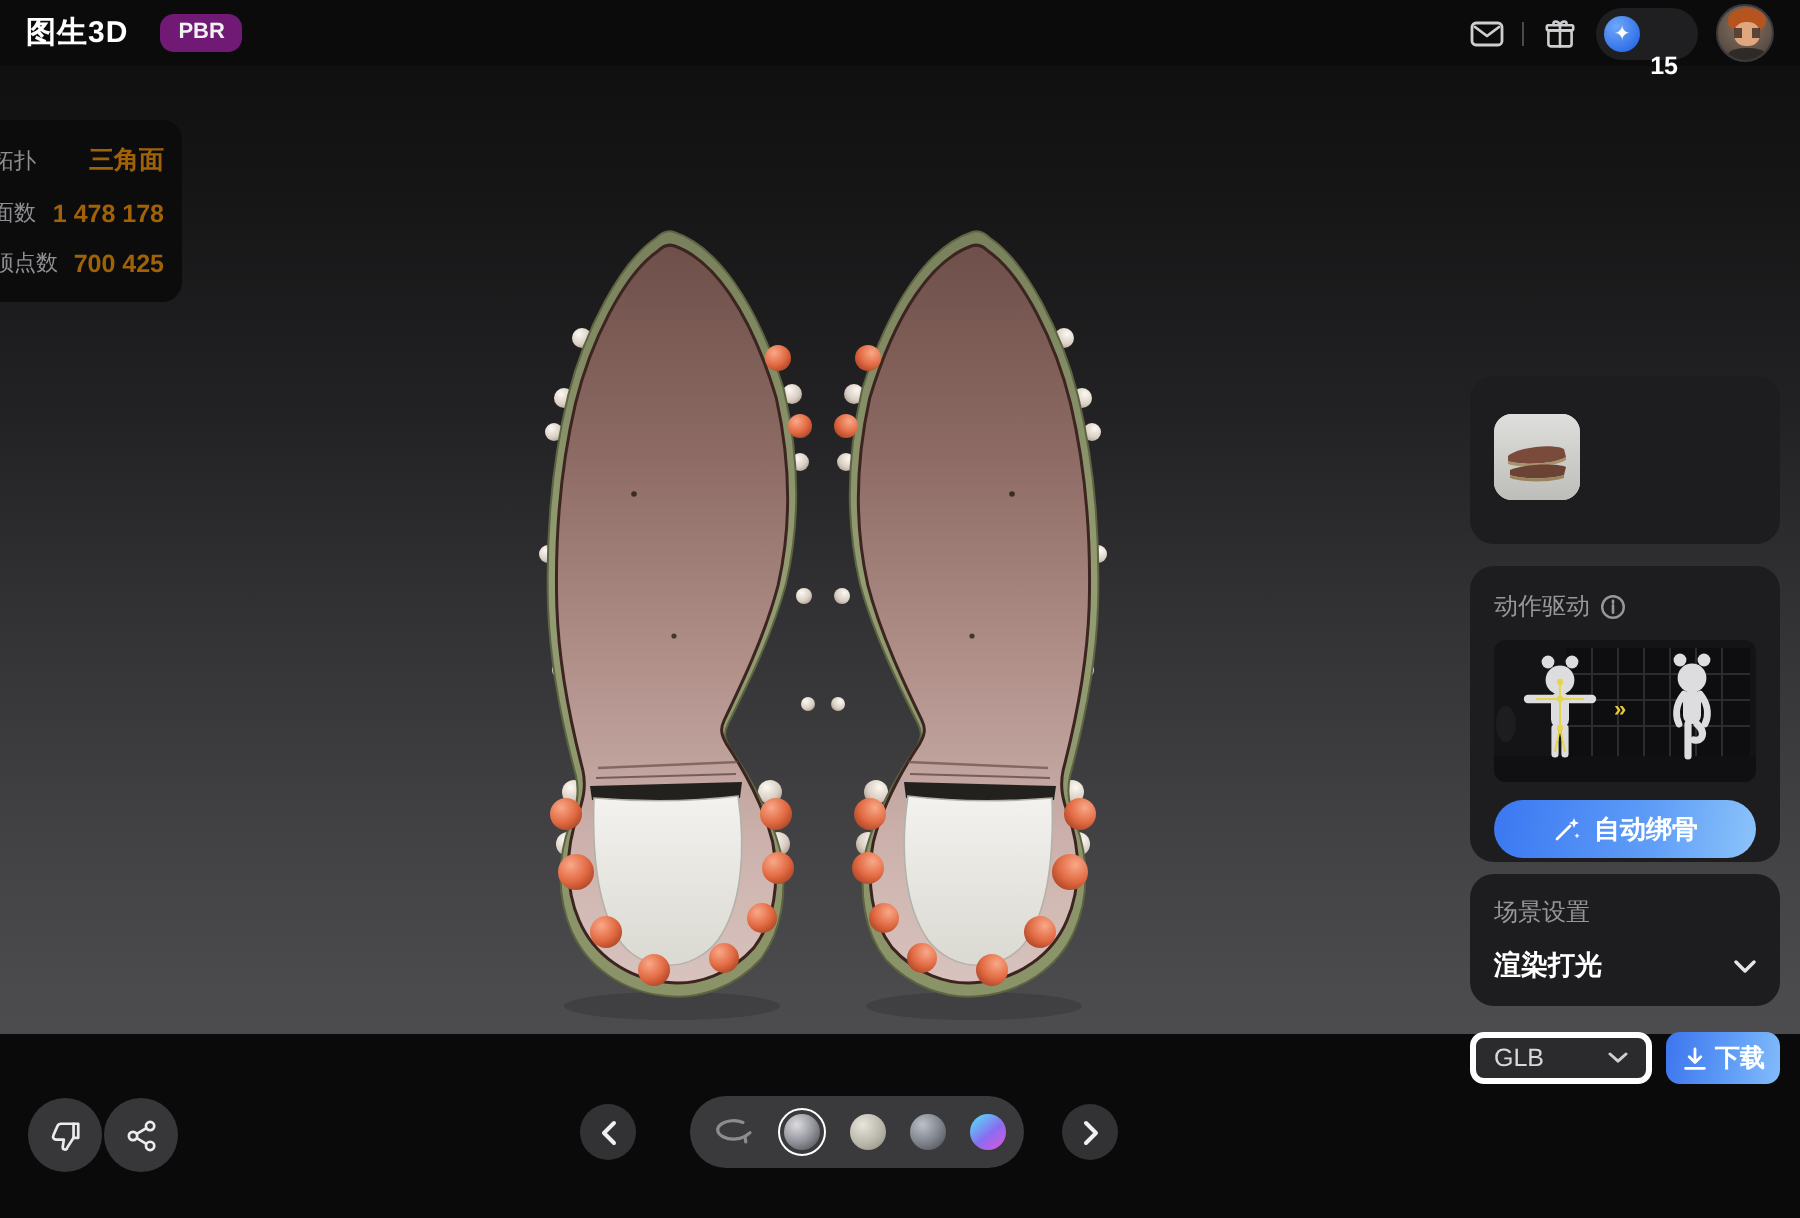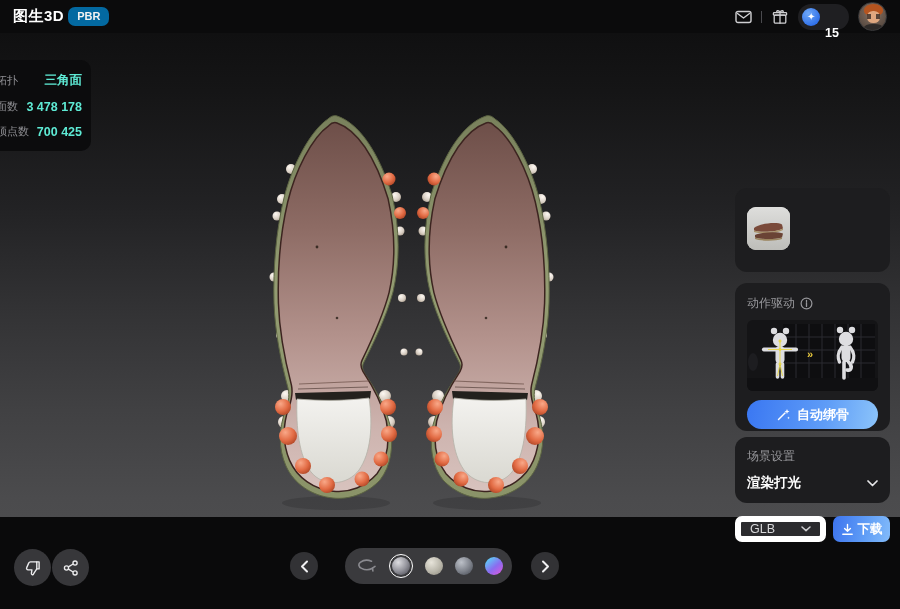--- a/index.html
+++ b/index.html
@@ -4,21 +4,21 @@
 <style>
   * { margin:0; padding:0; box-sizing:border-box; }
   html,body { width:900px; height:609px; overflow:hidden; background:#0a0a0b;
     font-family:"Liberation Sans", sans-serif; }
   .stage { position:relative; width:900px; height:517px; }
 
   
   .header { position:absolute; top:0; left:0; right:0; height:33px; background:#0b0b0c;
     display:flex; align-items:center; padding:0 13px; z-index:40; }
   .app-title { color:#ffffff; font-size:15px; font-weight:bold; letter-spacing:.5px; }
-  .pbr-badge { margin-left:4px; background:#0369a1; color:#f2f2f2; font-size:11px;
+  .pbr-badge { margin-left:16px; background:#701a75; color:#f2f2f2; font-size:11px;
     font-weight:bold; padding:4px 9px; border-radius:7px; line-height:1; }
   .header-right { margin-left:auto; display:flex; align-items:center; gap:9px; }
   .hicon { display:flex; align-items:center; justify-content:center; width:18px; height:18px; cursor:pointer; }
   .hdr-sep { width:1px; height:12px; background:#4a4a4e; }
   .credits-pill { display:flex; align-items:center; gap:5px; background:#1f1f22;
     border-radius:14px; padding:3px 10px 3px 4px; height:26px; cursor:pointer; }
   .coin { width:18px; height:18px; border-radius:50%;
     background:radial-gradient(circle at 35% 30%, #6ea8f8, #2f6fe8 75%);
     color:#fff; font-size:10px; display:flex; align-items:center; justify-content:center; }
   .credits-num { color:#ffffff; font-size:12.5px; font-weight:bold;margin-top:32px; }
@@ -39,21 +39,21 @@
     background:linear-gradient(180deg,#101011 0%,#151516 12%,#222224 36%,
       #333335 58%,#414143 78%,#4b4b4d 96%,#4c4c4e 100%); }
   .shoes-svg { position:absolute; inset:0; z-index:5; }
 
   
   .stats { position:absolute; top:60px; left:0; width:91px; background:#0c0c0d;
     border-radius:0 10px 10px 0; padding:7px 9px 7px 0; z-index:20; overflow:hidden; }
   .stat-row { display:flex; justify-content:space-between; align-items:center;
     padding:5px 0; gap:6px; }
   .stat-label { color:#8f8f93; font-size:11px; margin-left:-4px; white-space:nowrap; }
-  .stat-value { color:#5eead4; font-size:12.5px; font-weight:bold; white-space:nowrap; }
+  .stat-value { color:#a16207; font-size:12.5px; font-weight:bold; white-space:nowrap; }
 
   
   .panel { position:absolute; right:10px; width:155px; background:#1d1d1f;
     border-radius:12px; z-index:20; }
   .panel-title { color:#97979b; font-size:12px; }
   .panel-ref { top:188px; height:84px; padding:12px; }
   .ref-thumb { margin-top:7px; width:43px; height:43px; border-radius:9px; overflow:hidden;
     cursor:pointer; background:#cfcfcb; }
   .panel-motion { top:283px; height:148px; padding:12px; }
   .motion-head { display:flex; align-items:center; gap:5px; }
@@ -62,21 +62,21 @@
     background:linear-gradient(100deg,#3a77f2 0%,#5f9df7 60%,#8cc4fa 100%);
     color:#ffffff; font-size:13px; font-weight:bold; display:flex; align-items:center;
     justify-content:center; gap:6px; cursor:pointer; font-family:inherit; }
   .panel-scene { top:437px; height:66px; padding:11px 12px; }
   .scene-row { margin-top:9px; display:flex; align-items:center; justify-content:space-between;
     cursor:pointer; }
   .scene-value { color:#ffffff; font-size:13.5px; font-weight:bold; }
 
   .export-row { position:absolute; right:10px; top:516px; width:155px; display:flex;
     gap:7px; z-index:20; }
-  .format-select { flex:1; height:26px; background:#2b2b2e; border:6px solid #ffffff;
+  .format-select { flex:1; height:26px; background:#2b2b2e; border:3px solid #ffffff;
     border-radius:7px; display:flex; align-items:center; justify-content:space-between;
     padding:0 9px; cursor:pointer; }
   .format-label { color:#d8d8da; font-size:12.5px; }
   .dl-btn { width:57px; height:26px; border:none; border-radius:7px;
     background:linear-gradient(100deg,#3d74ef 0%,#5e9cf6 55%,#83bbfa 100%);
     color:#ffffff; font-size:12.5px; font-weight:bold; display:flex; align-items:center;
     justify-content:center; gap:4px; cursor:pointer; font-family:inherit; }
 
   
   .fab { position:absolute; width:37px; height:37px; border-radius:50%; background:#37373a;
@@ -232,21 +232,21 @@
     </div>
   </div>
 
   <div class="stats">
     <div class="stat-row">
       <span class="stat-label">拓扑</span>
       <span class="stat-value">三角面</span>
     </div>
     <div class="stat-row">
       <span class="stat-label">面数</span>
-      <span class="stat-value">3 478 178</span>
+      <span class="stat-value">1 478 178</span>
     </div>
     <div class="stat-row">
       <span class="stat-label">顶点数</span>
       <span class="stat-value">700 425</span>
     </div>
   </div>
 
   <div class="panel panel-ref">
     <div class="ref-thumb">
       <svg width="43" height="43" viewBox="0 0 43 43">

